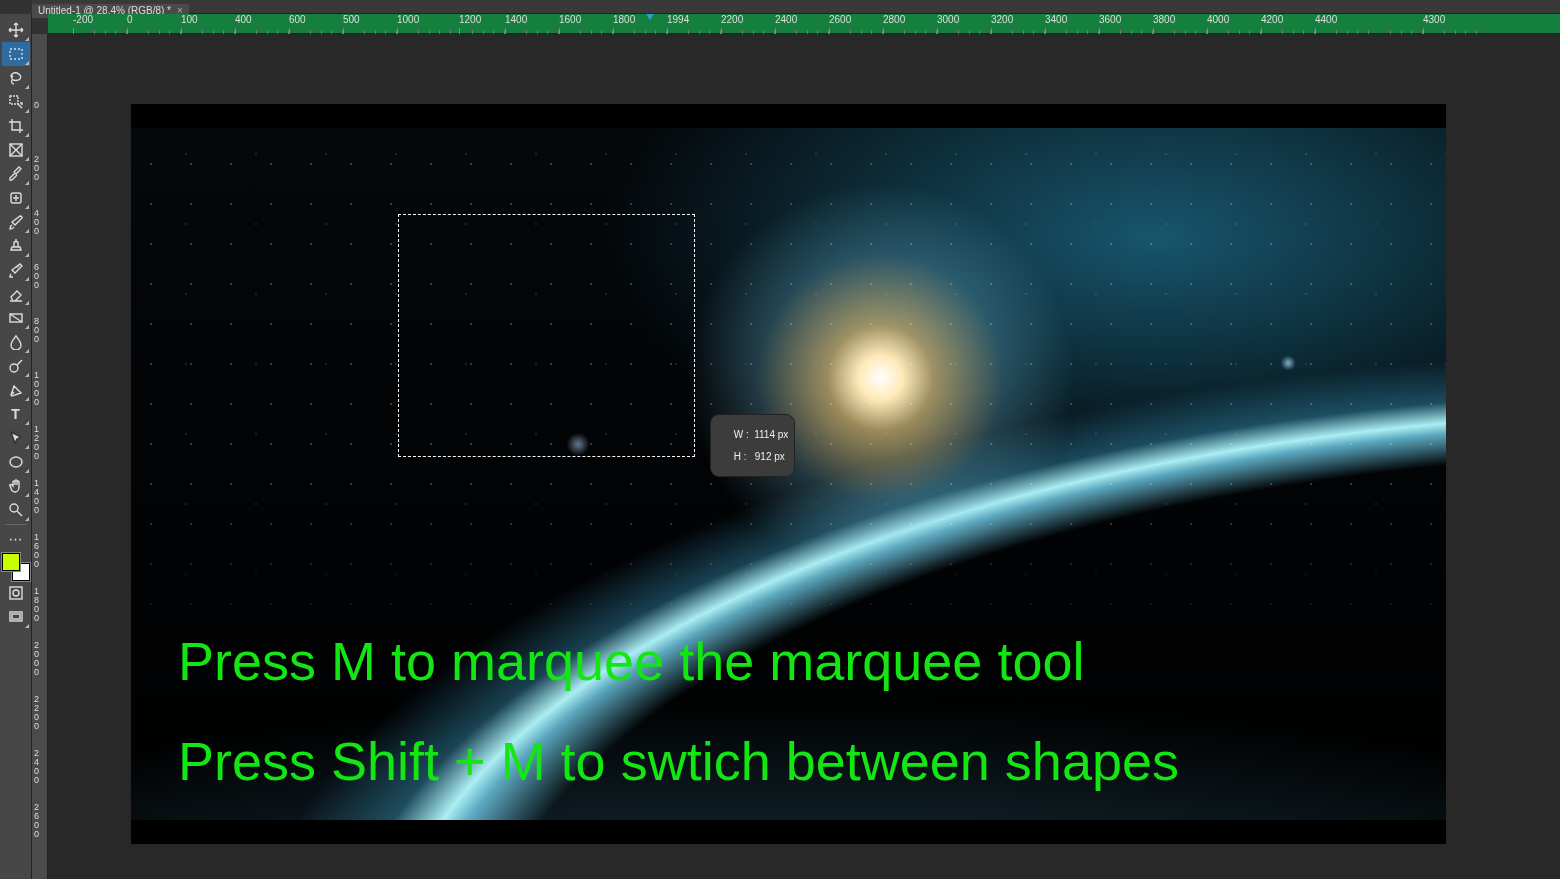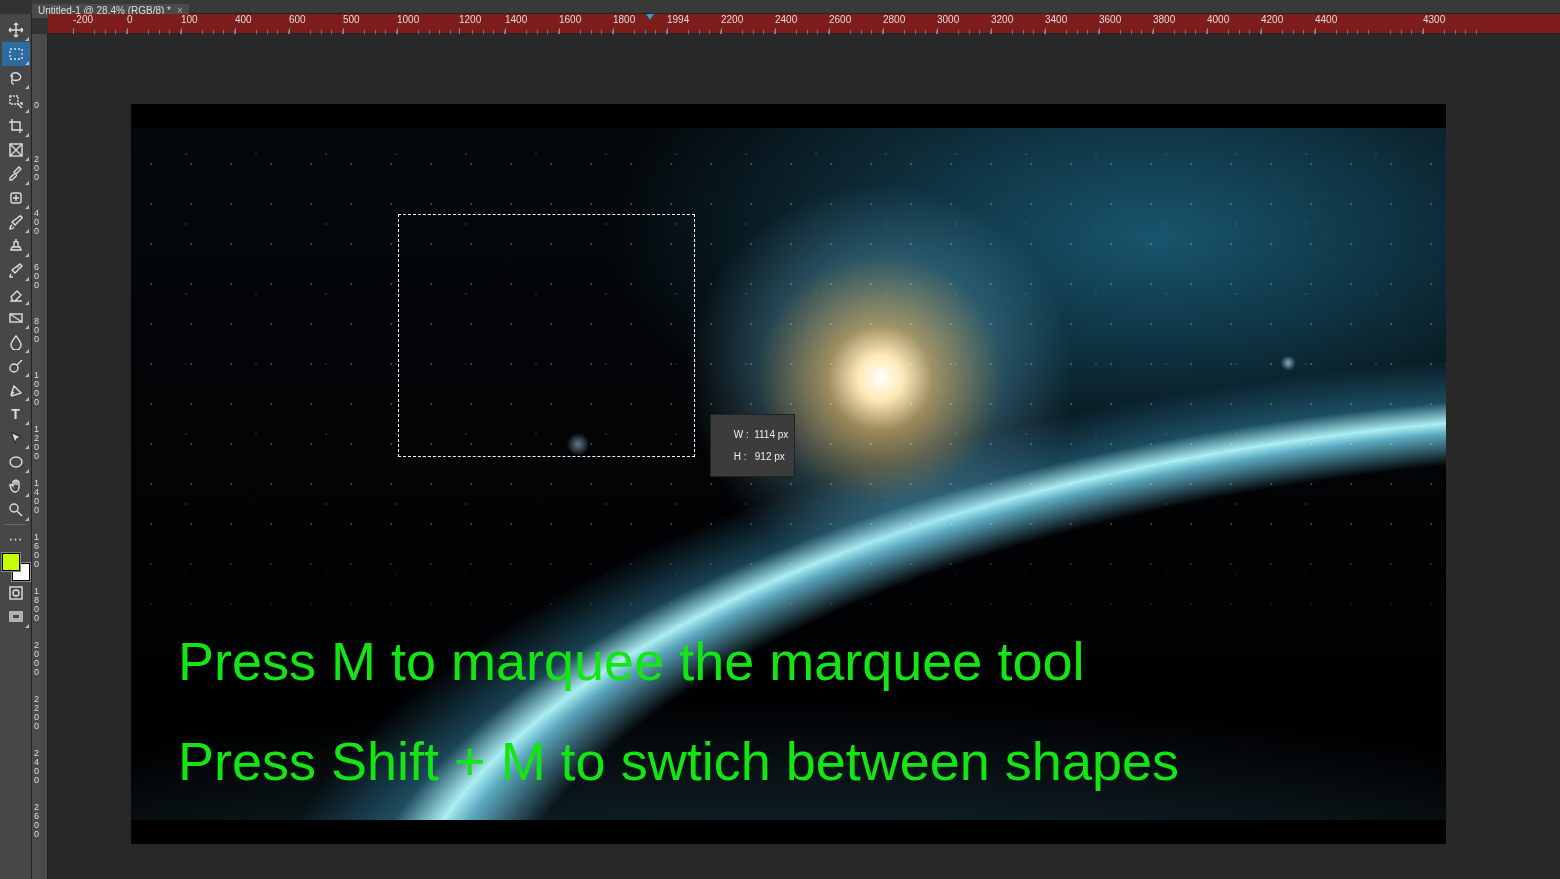--- a/index.html
+++ b/index.html
@@ -4,21 +4,21 @@
 <style>
 * { box-sizing: border-box; margin: 0; padding: 0; }
 html, body { width: 100%; height: 100%; background: #323232; font-family: "Segoe UI", Tahoma, sans-serif; overflow: hidden; color: #ccc; }
 
 
 .tab-bar { position: absolute; top: 0; left: 32px; right: 0; height: 14px; background: #393939; border-bottom: 1px solid #222; }
 .tab { display: inline-flex; align-items: center; height: 14px; padding: 0 6px; font-size: 10px; color: #ddd; background: #4a4a4a; }
 .tab .close { margin-left: 6px; font-size: 10px; cursor: pointer; color: #aaa; }
 
 
-.h-ruler { position: absolute; top: 14px; left: 48px; right: 0; height: 20px; background: #7f1d1d; border-bottom: 1px solid #222; }
+.h-ruler { position: absolute; top: 14px; left: 48px; right: 0; height: 20px; background: #15803d; border-bottom: 1px solid #222; }
 .h-ruler .tick { position: absolute; top: 0; font-size: 10px; color: #ddd; }
 .h-ruler .tick::after { content: ""; position: absolute; left: 0; top: 14px; width: 1px; height: 6px; background: #888; }
 .h-ruler .minor { position: absolute; top: 16px; width: 1px; height: 4px; background: #777; }
 .h-ruler .caret { position: absolute; top: 0; width: 0; height: 0; border-left: 4px solid transparent; border-right: 4px solid transparent; border-top: 6px solid #2a9fd6; }
 
 .v-ruler { position: absolute; top: 34px; left: 32px; width: 16px; bottom: 0; background: #4b4b4b; border-right: 1px solid #222; }
 .v-ruler .tick { position: absolute; left: 2px; font-size: 9px; color: #ddd; line-height: 9px; }
 .v-ruler .tick span { display: block; } 
 
 
@@ -447,21 +447,21 @@
       <span class="tri"></span>
     </div>
   </div>
 
 <div class="canvas-wrap">
   <div class="doc" id="doc" style="left: 83px; top: 70px; width: 1315px; height: 740px;">
     <div class="img space"></div>
     <div class="letterbox-top"></div>
     <div class="letterbox-bot"></div>
     <div class="marquee" id="marquee" style="left: 267px; top: 110px; width: 297px; height: 243px;"></div>
-    <div class="size-tip" id="sizetip" style="left: 579px; top: 310px;">
+    <div class="size-tip" id="sizetip" style="left: 579px; top: 310px; border-radius: 9px;">
       <span>W :</span>&nbsp;&nbsp;<span>1114 px</span><br>
       <span>H :</span>&nbsp;&nbsp;&nbsp;<span>912 px</span>
     </div>
     <div id="overlays">
         <div class="overlay-text" style="left: 47px; top: 526px; font-size: 54px;">Press M to marquee the marquee tool</div>
         <div class="overlay-text" style="left: 47px; top: 626px; font-size: 54px;">Press Shift + M to swtich between shapes</div>
       </div>
   </div>
 </div>
 

